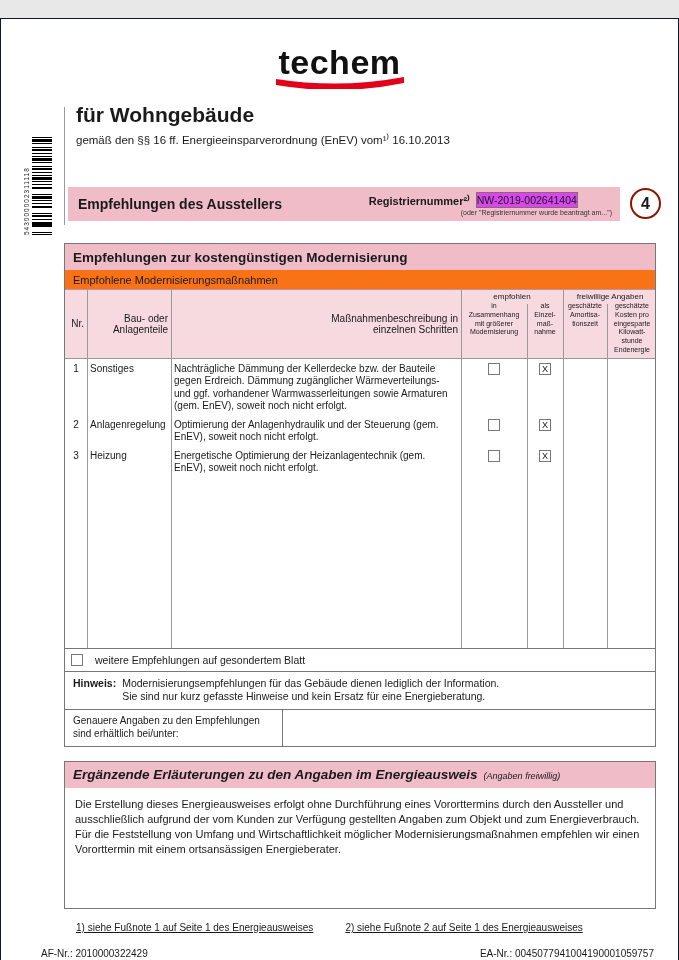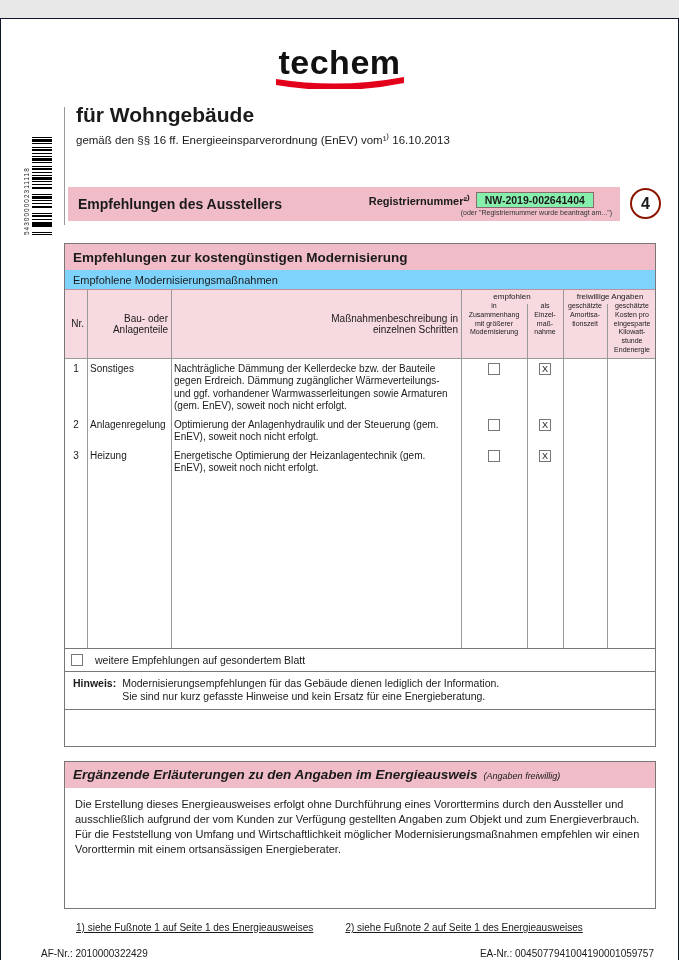--- a/index.html
+++ b/index.html
@@ -29,38 +29,38 @@
   .title-suffix { font-size:21px; font-weight:bold; }
   .subtitle { font-size:11.5px; margin-top:5px; }
 
   
   .reg-bar { position:absolute; left:67px; top:168px; width:552px; height:34px;
     background:#efbcc8; display:flex; align-items:center; box-sizing:border-box; }
   .reg-bar-title { font-size:14px; font-weight:bold; padding-left:10px; }
   .reg-block { margin-left:auto; padding-right:8px; }
   .reg-row { display:flex; align-items:center; gap:6px; }
   .reg-label { font-size:11px; font-weight:bold; }
-  .reg-value-box { background:#86efac; border:1px solid #8a6b70; font-size:10.5px; font-weight:bold; padding:1px 8px; }
+  .reg-value-box { background:#d946ef; border:1px solid #8a6b70; font-size:10.5px; font-weight:normal; padding:1px 0; }
   .reg-note { font-size:7px; margin-top:1px; color:#333; padding-left:92px; }
 
   .page-circle { position:absolute; left:629px; top:169px; width:27px; height:27px;
     border:2.5px solid #8c1500; border-radius:50%; background:#fff;
     display:flex; align-items:center; justify-content:center; font-size:16px; font-weight:bold; }
 
   
   .main-box { position:absolute; left:63px; top:224px; width:592px; height:504px;
     border:1px solid #777; box-sizing:border-box; display:flex; flex-direction:column; background:#fff; }
   .box-titlebar { background:#efbcc8; font-size:13.5px; font-weight:bold; height:26px;
     display:flex; align-items:center; padding:0 8px; flex:none; }
   .statement-row { display:flex; align-items:center; font-size:11px; height:23px;
     padding:0 8px; border-bottom:2px solid #f0c5d0; flex:none; }
   .chk-group { display:flex; align-items:center; gap:4px; }
   .chk-group.first { margin-left:auto; }
   .chk-group.second { margin-left:28px; margin-right:6px; }
-  .subheader-row { background:#7dd3fc; font-size:11px; height:19px; display:flex; align-items:center;
+  .subheader-row { background:#f97316; font-size:11px; height:19px; display:flex; align-items:center;
     padding:0 8px; border-bottom:1px solid #b9939d; flex:none; }
 
   .table-area { position:relative; flex:1; overflow:hidden; }
   table.mod-table { border-collapse:collapse; width:100%; table-layout:fixed; }
   .mod-table thead { background:#f7d9e0; }
   .mod-table th { font-weight:normal; text-align:right; padding:2px 3px; vertical-align:middle; }
   .mod-table th.rspan { font-size:10px; border-bottom:1px solid #999; white-space:pre-line; }
   .mod-table th.group { font-size:8px; text-align:center; padding:2px 1px 0; vertical-align:top; }
   .mod-table th.sub { font-size:7px; text-align:center; white-space:pre-line; line-height:1.25;
     border-bottom:1px solid #999; vertical-align:top; padding:1px 1px 3px; }
@@ -239,20 +239,22 @@
       <div class="weitere-row">
         <span class="checkbox"></span>
         <span>weitere Empfehlungen auf gesondertem Blatt</span>
       </div>
       <div class="hinweis-row">
         <span class="hinweis-label">Hinweis:</span>
         <span class="hinweis-text">Modernisierungsempfehlungen für das Gebäude dienen lediglich der Information.
 Sie sind nur kurz gefasste Hinweise und kein Ersatz für eine Energieberatung.</span>
       </div>
       <div class="genauere-row">
+        <div class="genauere-box">Genauere Angaben zu den Empfehlungen
+sind erhältlich bei/unter:</div>
         <div class="genauere-empty"></div>
       </div>
     </div>
   </div>
 
   <div class="erg-box">
     <div class="erg-title">
       <span class="erg-title-main">Ergänzende Erläuterungen zu den Angaben im Energieausweis</span>
       <span class="erg-title-note">(Angaben freiwillig)</span>
     </div>

